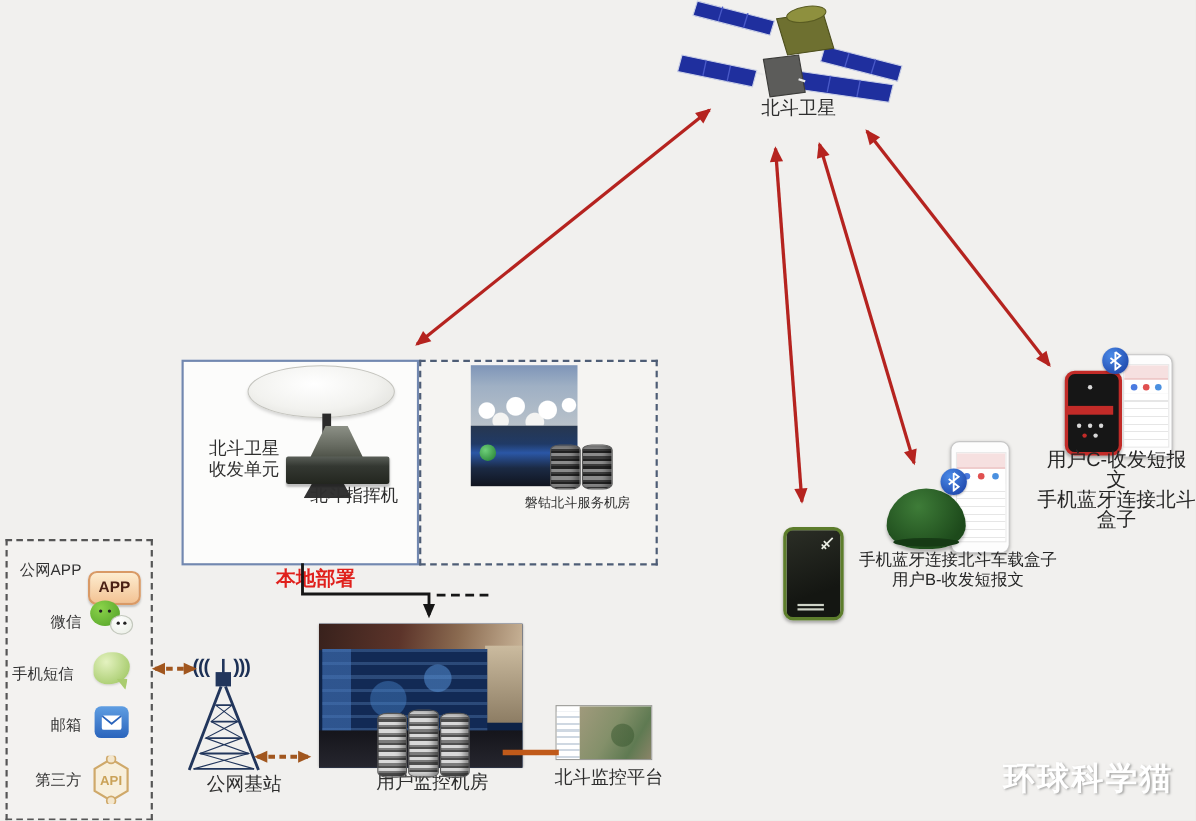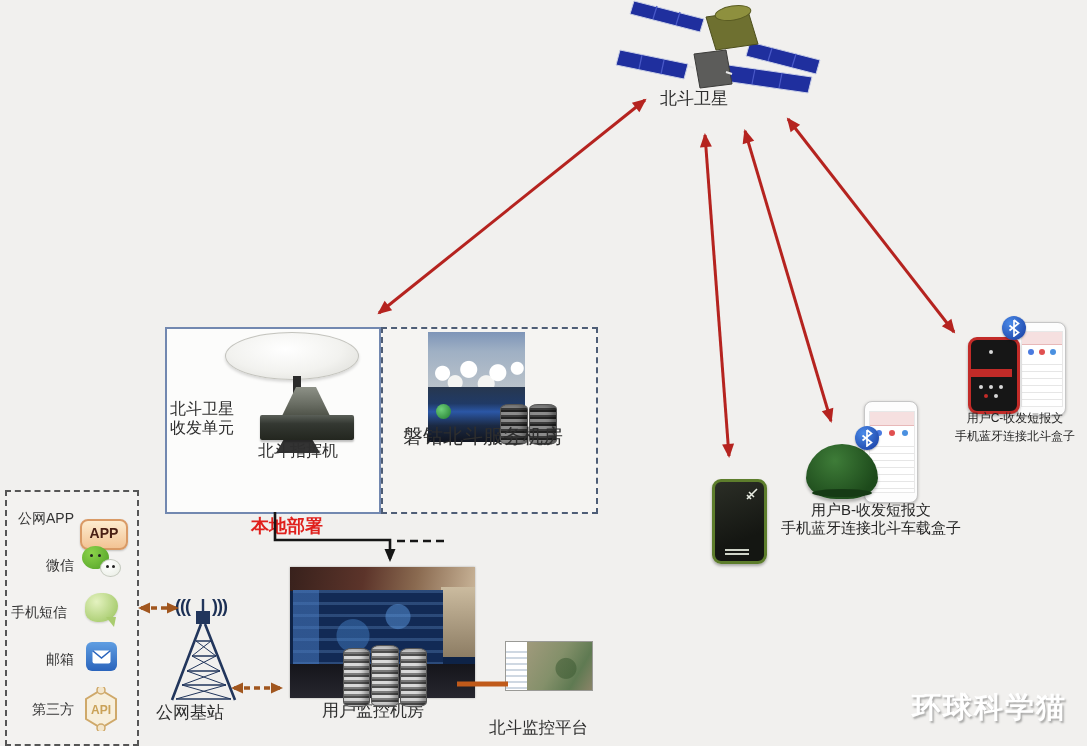--- a/index.html
+++ b/index.html
@@ -1,19 +1,19 @@
 <!DOCTYPE html>
 <html><head>
 <meta charset="utf-8">
 <style>
   html,body{margin:0;padding:0;}
   body{font-family:"Liberation Sans","DejaVu Sans",sans-serif;background:#e8e8e6;}
   #stage{position:relative;width:1087px;height:746px;background:#f1f0ee;overflow:hidden;}
   .abs{position:absolute;}
-  .lbl{color:#2e2e2e;text-align:left;line-height:1.18;}
+  .lbl{color:#2e2e2e;text-align:right;line-height:1.18;}
   .red{color:#e0201c;font-weight:bold;}
   
   .local-box{left:165px;top:327px;width:212px;height:183px;border:2px solid #7288b0;background:#fcfcfb;}
   .cloudpush-box{left:381px;top:327px;width:213px;height:183px;border:2px dashed #4e5d76;background:#f5f4f2;}
   .sidebar-box{left:5px;top:490px;width:130px;height:252px;border:2px dashed #565656;background:rgba(245,244,242,.6);}
   
   .dome{left:225px;top:332px;width:132px;height:46px;border-radius:50%;
         background:radial-gradient(ellipse at 45% 35%,#ffffff 0%,#f2f2ef 55%,#d9d9d4 100%);
         border:1px solid #c3c3bd;box-shadow:0 2px 3px rgba(0,0,0,.15);}
   .pole{left:293px;top:376px;width:8px;height:62px;background:#2b2b2b;}
@@ -192,21 +192,21 @@
   </div>
   <div class="abs lbl" style="left:258px;top:442px;width:104px;font-size:16px;">北斗指挥机</div>
   <div class="abs red" style="left:227px;top:486px;width:120px;font-size:18px;text-align:center;margin-top:28px;">本地部署</div>
 
   <div class="abs cloudpush-box"></div>
   <div class="abs dishfield"></div>
   <div class="abs facility"></div>
   <div class="abs facility-logo"></div>
   <div class="abs cyl dark" style="left:500px;top:404px;width:26px;height:39px;"></div>
   <div class="abs cyl dark" style="left:529px;top:404px;width:26px;height:39px;"></div>
-  <div class="abs lbl" style="left:403px;top:425px;width:170px;font-size:20px;">磐钴北斗服务机房</div>
+  <div class="abs lbl" style="left:403px;top:450px;width:170px;font-size:12px;">磐钴北斗服务机房</div>
 
 
   <div class="abs sidebar-box"></div>
   <div class="abs side-label" style="left:4px;top:510px;">公网APP</div>
   <div class="abs app-badge">APP</div>
 
   <div class="abs side-label" style="left:4px;top:557px;">微信</div>
   <div class="abs wx">
     <span class="b1">
         <i style="left:8px;top:8px;"></i>
@@ -249,21 +249,21 @@
   </div>
   <div class="abs cyl" style="left:343px;top:648px;width:25px;height:57px;z-index:6;"></div>
   <div class="abs cyl" style="left:371px;top:645px;width:26px;height:60px;z-index:6;"></div>
   <div class="abs cyl" style="left:400px;top:648px;width:25px;height:57px;z-index:6;"></div>
   <div class="abs lbl" style="left:322px;top:701px;width:122px;font-size:17px;">用户监控机房</div>
 
   <div class="abs map">
     <div class="map-col"></div>
       <div class="map-main"></div>
   </div>
-  <div class="abs lbl" style="left:489px;top:698px;width:114px;font-size:16.5px;margin-top:20px;">北斗监控平台</div>
+  <div class="abs lbl" style="left:489px;top:698px;width:114px;font-size:16.5px;">北斗监控平台</div>
 
   <div class="abs devA">
     <svg class="abs" style="right:5px;top:5px;" width="14" height="14" viewBox="0 0 14 14">
       <path d="M2,12 L12,2 M4,5 L9,10 M2,8 L6,12" stroke="#e8ece2" stroke-width="1.6" fill="none"></path>
     </svg>
     <div class="bar" style="bottom:10px;"></div>
     <div class="bar" style="bottom:6px;"></div>
   </div>
 
   <div class="abs phone" style="left:864px;top:401px;width:52px;height:100px;">
@@ -277,22 +277,22 @@
       <div class="ph-list"></div>
     </div>
   </div>
   <div class="abs devB"></div>
   <div class="abs bt z7" style="left:855px;top:426px;width:24px;height:24px;">
     <svg width="14" height="18" viewBox="0 0 14 18">
         <path d="M7,1 L7,17 L11.5,13.5 L2.5,6.5 M7,1 L11.5,4.5 L2.5,11.5" stroke="#fff" stroke-width="1.7" fill="none"></path>
       </svg>
   </div>
   <div class="abs userlbl" style="left:778px;top:501px;width:186px;">
+    <div>手机蓝牙连接北斗车载盒子</div>
     <div>用户B-收发短报文</div>
-    <div>手机蓝牙连接北斗车载盒子</div>
   </div>
 
   <div class="abs phone" style="left:1016px;top:322px;width:48px;height:92px;">
     <div class="ph-screen">
       <div class="ph-head"></div>
       <div class="ph-icons">
           <i style="background:#4a7ae0;"></i>
           <i style="background:#e05050;"></i>
           <i style="background:#4a90e0;"></i>
         </div>
@@ -306,20 +306,20 @@
       <div class="dot" style="left:18px;top:45px;"></div>
       <div class="dot" style="left:28px;top:45px;"></div>
     <div class="dot" style="left:13px;top:54px;background:#c22b28;"></div>
       <div class="dot" style="left:23px;top:54px;"></div>
   </div>
   <div class="abs bt z7" style="left:1002px;top:316px;width:24px;height:24px;">
     <svg width="14" height="18" viewBox="0 0 14 18">
         <path d="M7,1 L7,17 L11.5,13.5 L2.5,6.5 M7,1 L11.5,4.5 L2.5,11.5" stroke="#fff" stroke-width="1.7" fill="none"></path>
       </svg>
   </div>
-  <div class="abs userlbl" style="left:943px;top:409px;width:144px;font-size:12px;">
+  <div class="abs userlbl" style="left:943px;top:409px;width:144px;font-size:18px;">
     <div>用户C-收发短报文</div>
     <div>手机蓝牙连接北斗盒子</div>
   </div>
 
   <div class="abs watermark">环球科学猫</div>
 
 </div>
 
 </body></html>

